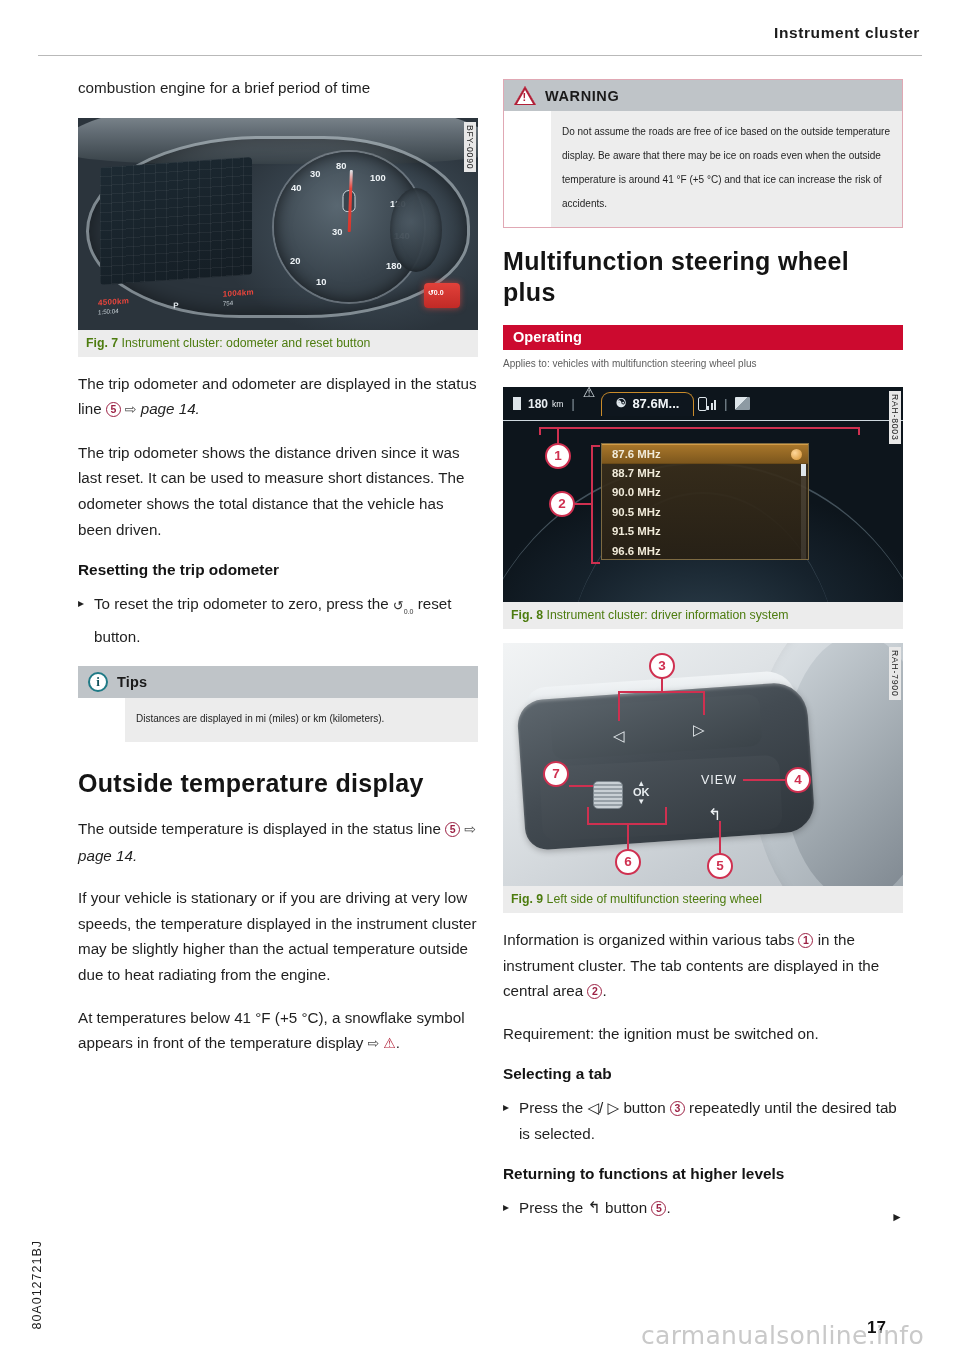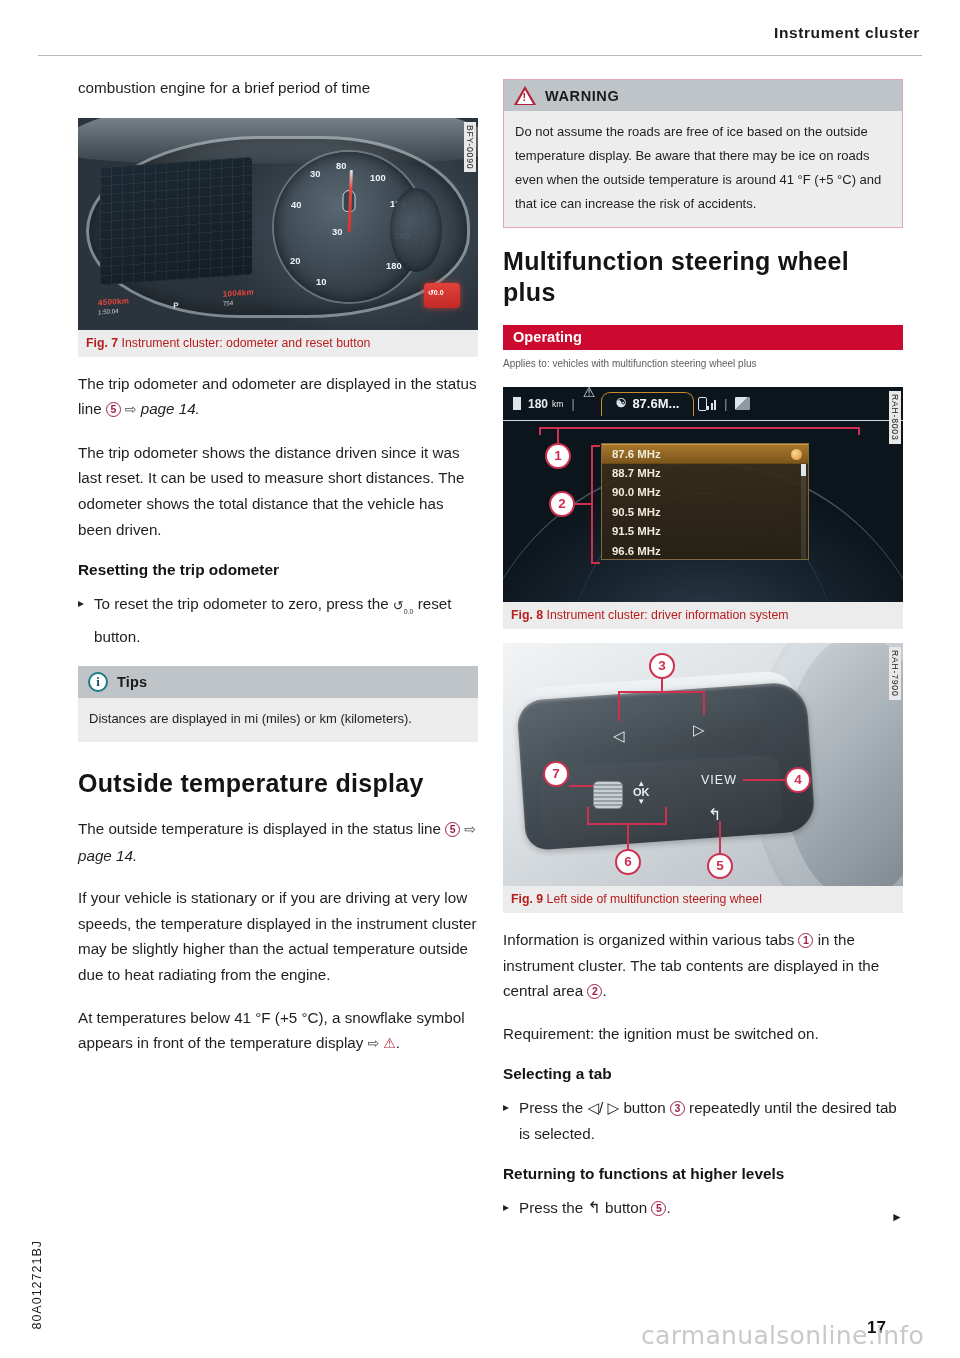--- a/index.html
+++ b/index.html
@@ -78,21 +78,21 @@
   }
 
   
   .figure { margin-bottom: 14px; position: relative; }
   .fig-img {
     position: relative; width: 400px; overflow: hidden;
     background: #24303a;
   }
   .fig-cap {
     background: #ececec; padding: 5px 8px 6px 8px;
-    font-size: 12.3px; color: #b91c1c; line-height: 16px;
+    font-size: 12.3px; color: #4d7c0f; line-height: 16px;
   }
   .fig-cap b { font-weight: bold; }
   .fig-code {
     position: absolute; right: 2px; top: 4px;
     writing-mode: vertical-rl;
     font-size: 8.6px; letter-spacing: 0.8px;
     background: #e8e8e8; color: #222;
     padding: 3px 1px; z-index: 9;
     font-family: "Liberation Sans", sans-serif;
   }
@@ -343,21 +343,21 @@
     background: #bfc4c8; display: flex; align-items: center; gap: 9px;
     padding: 6px 10px;
   }
   .notebox-head.tips { background: #bfc4c8; }
   .notebox-title {
     font-size: 14.5px; font-weight: bold; letter-spacing: .6px; color: #1a1a1a;
   }
   .notebox-title.tipstitle { letter-spacing: .2px; }
   .notebox-body {
     background: #ececec; padding: 9px 11px 11px 11px;
-    font-size: 13px; line-height: 24px; color: #1f1f1f;
+    font-size: 10px; line-height: 24px; color: #1f1f1f; margin-left: 47px;
   }
   .notebox-body.warnbody { background: #ededed; }
 
   .tri-warning {
     width: 0; height: 0; position: relative;
     border-left: 11px solid transparent;
     border-right: 11px solid transparent;
     border-bottom: 19px solid #ffffff;
     filter: drop-shadow(0 0 0 #a01b32);
   }
@@ -449,21 +449,21 @@
           <div>
             <div class="mmi-val">1004km</div>
             <div class="mmi-sub">754</div>
           </div>
         </div>
 
         <div class="speedo">
           <span class="tick-num" style="left:62px;  top:8px;">80</span>
           <span class="tick-num" style="left:36px;  top:16px;">30</span>
           <span class="tick-num" style="left:96px;  top:20px;">100</span>
-          <span class="tick-num" style="left:17px;  top:47px;">40</span>
+          <span class="tick-num" style="left:17px;  top:30px;">40</span>
           <span class="tick-num" style="left:116px; top:46px;">120</span>
           <span class="tick-num" style="left:10px;  top:74px;margin-left:48px;">30</span>
           <span class="tick-num" style="left:120px; top:78px;">140</span>
           <span class="tick-num" style="left:16px;  top:103px;">20</span>
           <span class="tick-num" style="left:112px; top:108px;">180</span>
           <span class="tick-num" style="left:42px;  top:124px;">10</span>
           <div class="needle-hub"></div>
           <div class="needle"></div>
         </div>
 

